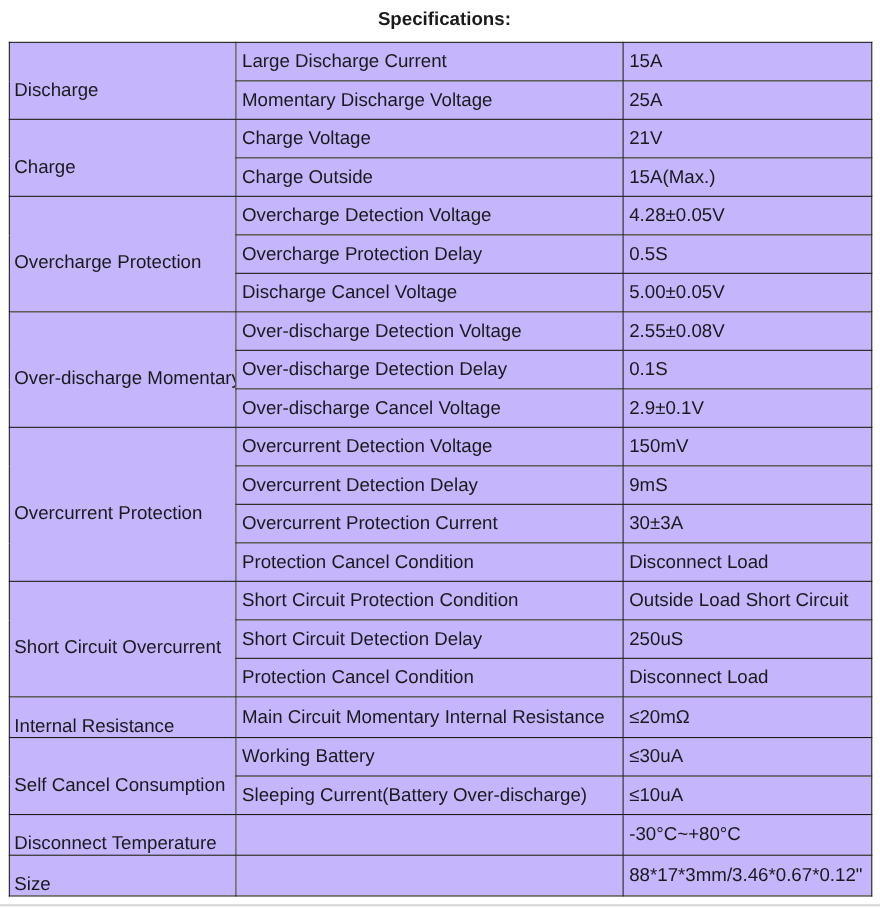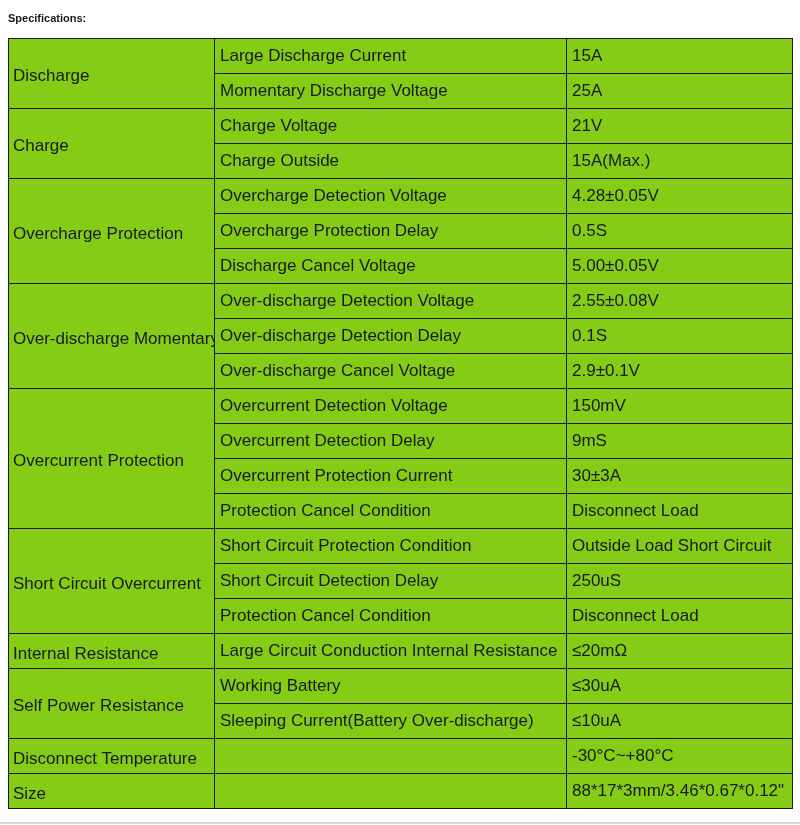--- a/index.html
+++ b/index.html
@@ -10,45 +10,46 @@
     color: #1a1a1a;
   }
   .page {
     width: 800px;
     height: 825px;
     background: #ffffff;
     position: relative;
     box-sizing: border-box;
   }
   .title {
-    font-size: 11px;
+    font-size: 17px;
     font-weight: bold;
     padding: 8px 0 10px 8px;
     line-height: 20px;
+    text-align: center;
   }
   table.spec-table {
     border-collapse: collapse;
     table-layout: fixed;
     width: 784px;
     margin-left: 8px;
   }
   col.c1 { width: 206px; }
   col.c2 { width: 352px; }
   col.c3 { width: 226px; }
   tr { height: 35px; }
   td {
     border: 1px solid #1a1a1a;
     font-size: 17px;
     padding: 0 5px;
     white-space: nowrap;
     overflow: hidden;
     vertical-align: middle;
-    background: #84cc16;
+    background: #c4b5fd;
   }
-  td.cat { padding: 5px 2px 0 4px; }
+  td.cat { padding: 16px 2px 0 4px; }
   .bottom-edge {
     position: absolute;
     left: 0;
     bottom: 1px;
     width: 100%;
     height: 2px;
     background: #d9d9d9;
   }
 </style>
 </head>
@@ -140,26 +141,26 @@
         <td class="param">Short Circuit Detection Delay</td>
         <td class="val">250uS</td>
       </tr>
       <tr>
         <td class="param">Protection Cancel Condition</td>
         <td class="val">Disconnect Load</td>
       </tr>
 
       <tr>
         <td class="cat">Internal Resistance</td>
-        <td class="param">Large Circuit Conduction Internal Resistance</td>
+        <td class="param">Main Circuit Momentary Internal Resistance</td>
         <td class="val">≤20mΩ</td>
       </tr>
 
       <tr>
-        <td class="cat" rowspan="2">Self Power Resistance</td>
+        <td class="cat" rowspan="2">Self Cancel Consumption</td>
         <td class="param">Working Battery</td>
         <td class="val">≤30uA</td>
       </tr>
       <tr>
         <td class="param">Sleeping Current(Battery Over-discharge)</td>
         <td class="val">≤10uA</td>
       </tr>
 
       <tr>
         <td class="cat">Disconnect Temperature</td>

